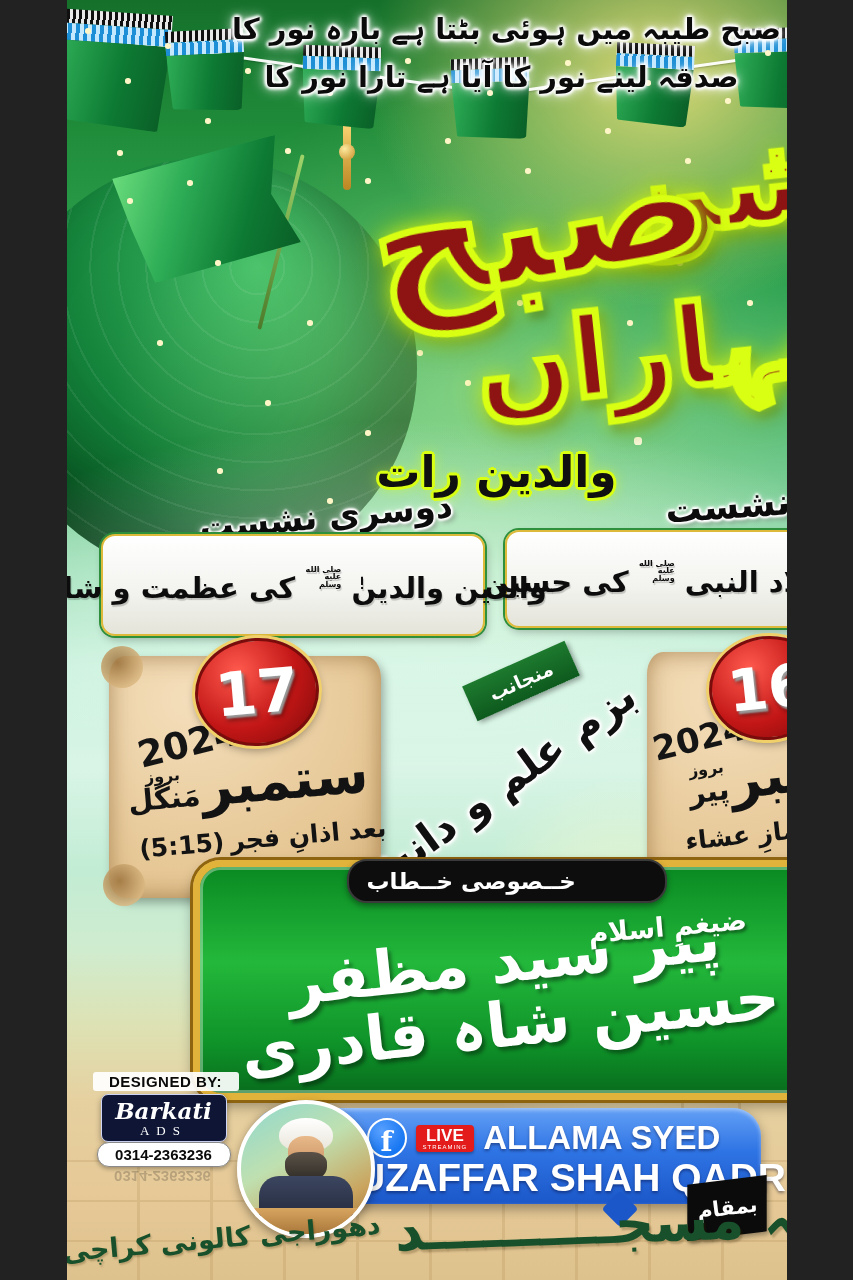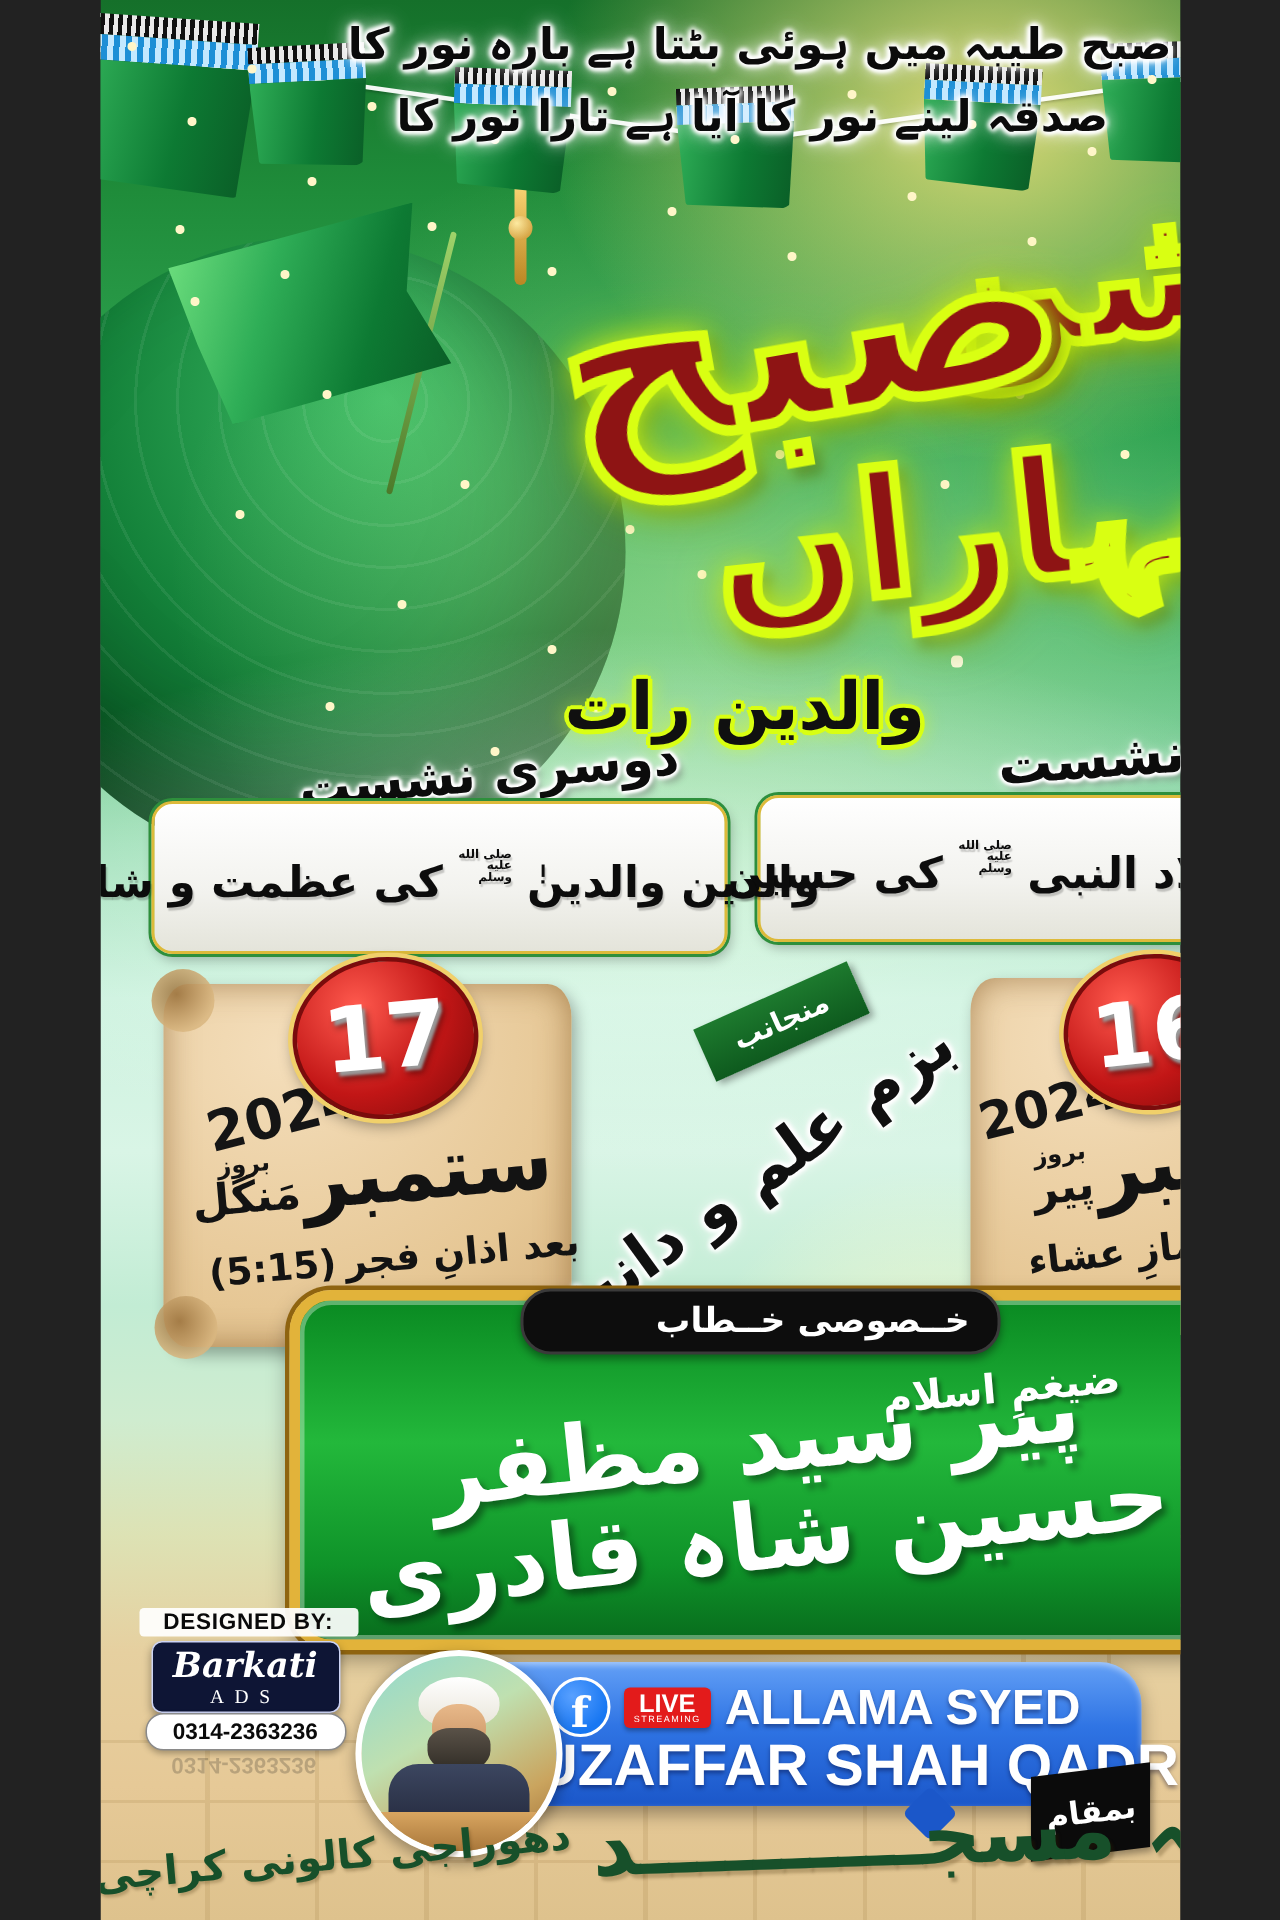--- a/index.html
+++ b/index.html
@@ -156,21 +156,21 @@
   .org-name{left:322px;top:688px;width:216px;height:200px;display:flex;align-items:center;justify-content:center;}
   .org-name span{font-size:42px;font-weight:bold;color:#101010;transform:rotate(-36deg);white-space:nowrap;
     text-shadow:0 0 5px #fff,0 0 10px #fff,-2px 0 3px #fff,2px 0 3px #fff,0 2px 3px #fff,0 -2px 3px #fff;}
 
   
   .plaque{left:126px;top:860px;width:614px;height:226px;border-radius:28px;
     border:7px solid #e2b33a;
     background:linear-gradient(180deg,#0a8a22,#23b83b 42%,#0f9329 78%,#086d1d);
     box-shadow:0 0 0 3px #8f6410,inset 0 0 0 3px rgba(255,255,255,.35),0 6px 14px rgba(0,0,0,.35);}
   .plaque-pill{left:50%;top:-8px;transform:translateX(-50%);min-width:280px;height:40px;border-radius:20px;
-    background:#0d0d0d;border:2px solid #3a3a3a;display:flex;align-items:center;justify-content:flex-end;padding:0 18px;
+    background:#0d0d0d;border:2px solid #3a3a3a;display:flex;align-items:center;justify-content:flex-start;padding:0 18px;
     box-shadow:0 3px 6px rgba(0,0,0,.4);}
   .plaque-pill span{color:#fff;font-size:23px;font-weight:bold;white-space:nowrap;}
   .honorific{right:66px;top:44px;color:#fff;font-size:27px;font-weight:bold;transform:rotate(-5deg);
     text-shadow:2px 3px 3px rgba(0,0,0,.4);}
   .speaker{left:20px;top:62px;width:574px;text-align:center;color:#fff;font-size:62px;font-weight:bold;
     line-height:1.04;transform:rotate(-6deg);text-shadow:3px 4px 4px rgba(0,0,0,.38);}
 
   
   .designer-label{left:26px;top:1072px;width:146px;text-align:center;background:rgba(255,255,255,.92);
     color:#0a0a0a;font-size:15px;font-weight:bold;font-family:"Liberation Sans",sans-serif;letter-spacing:.5px;

